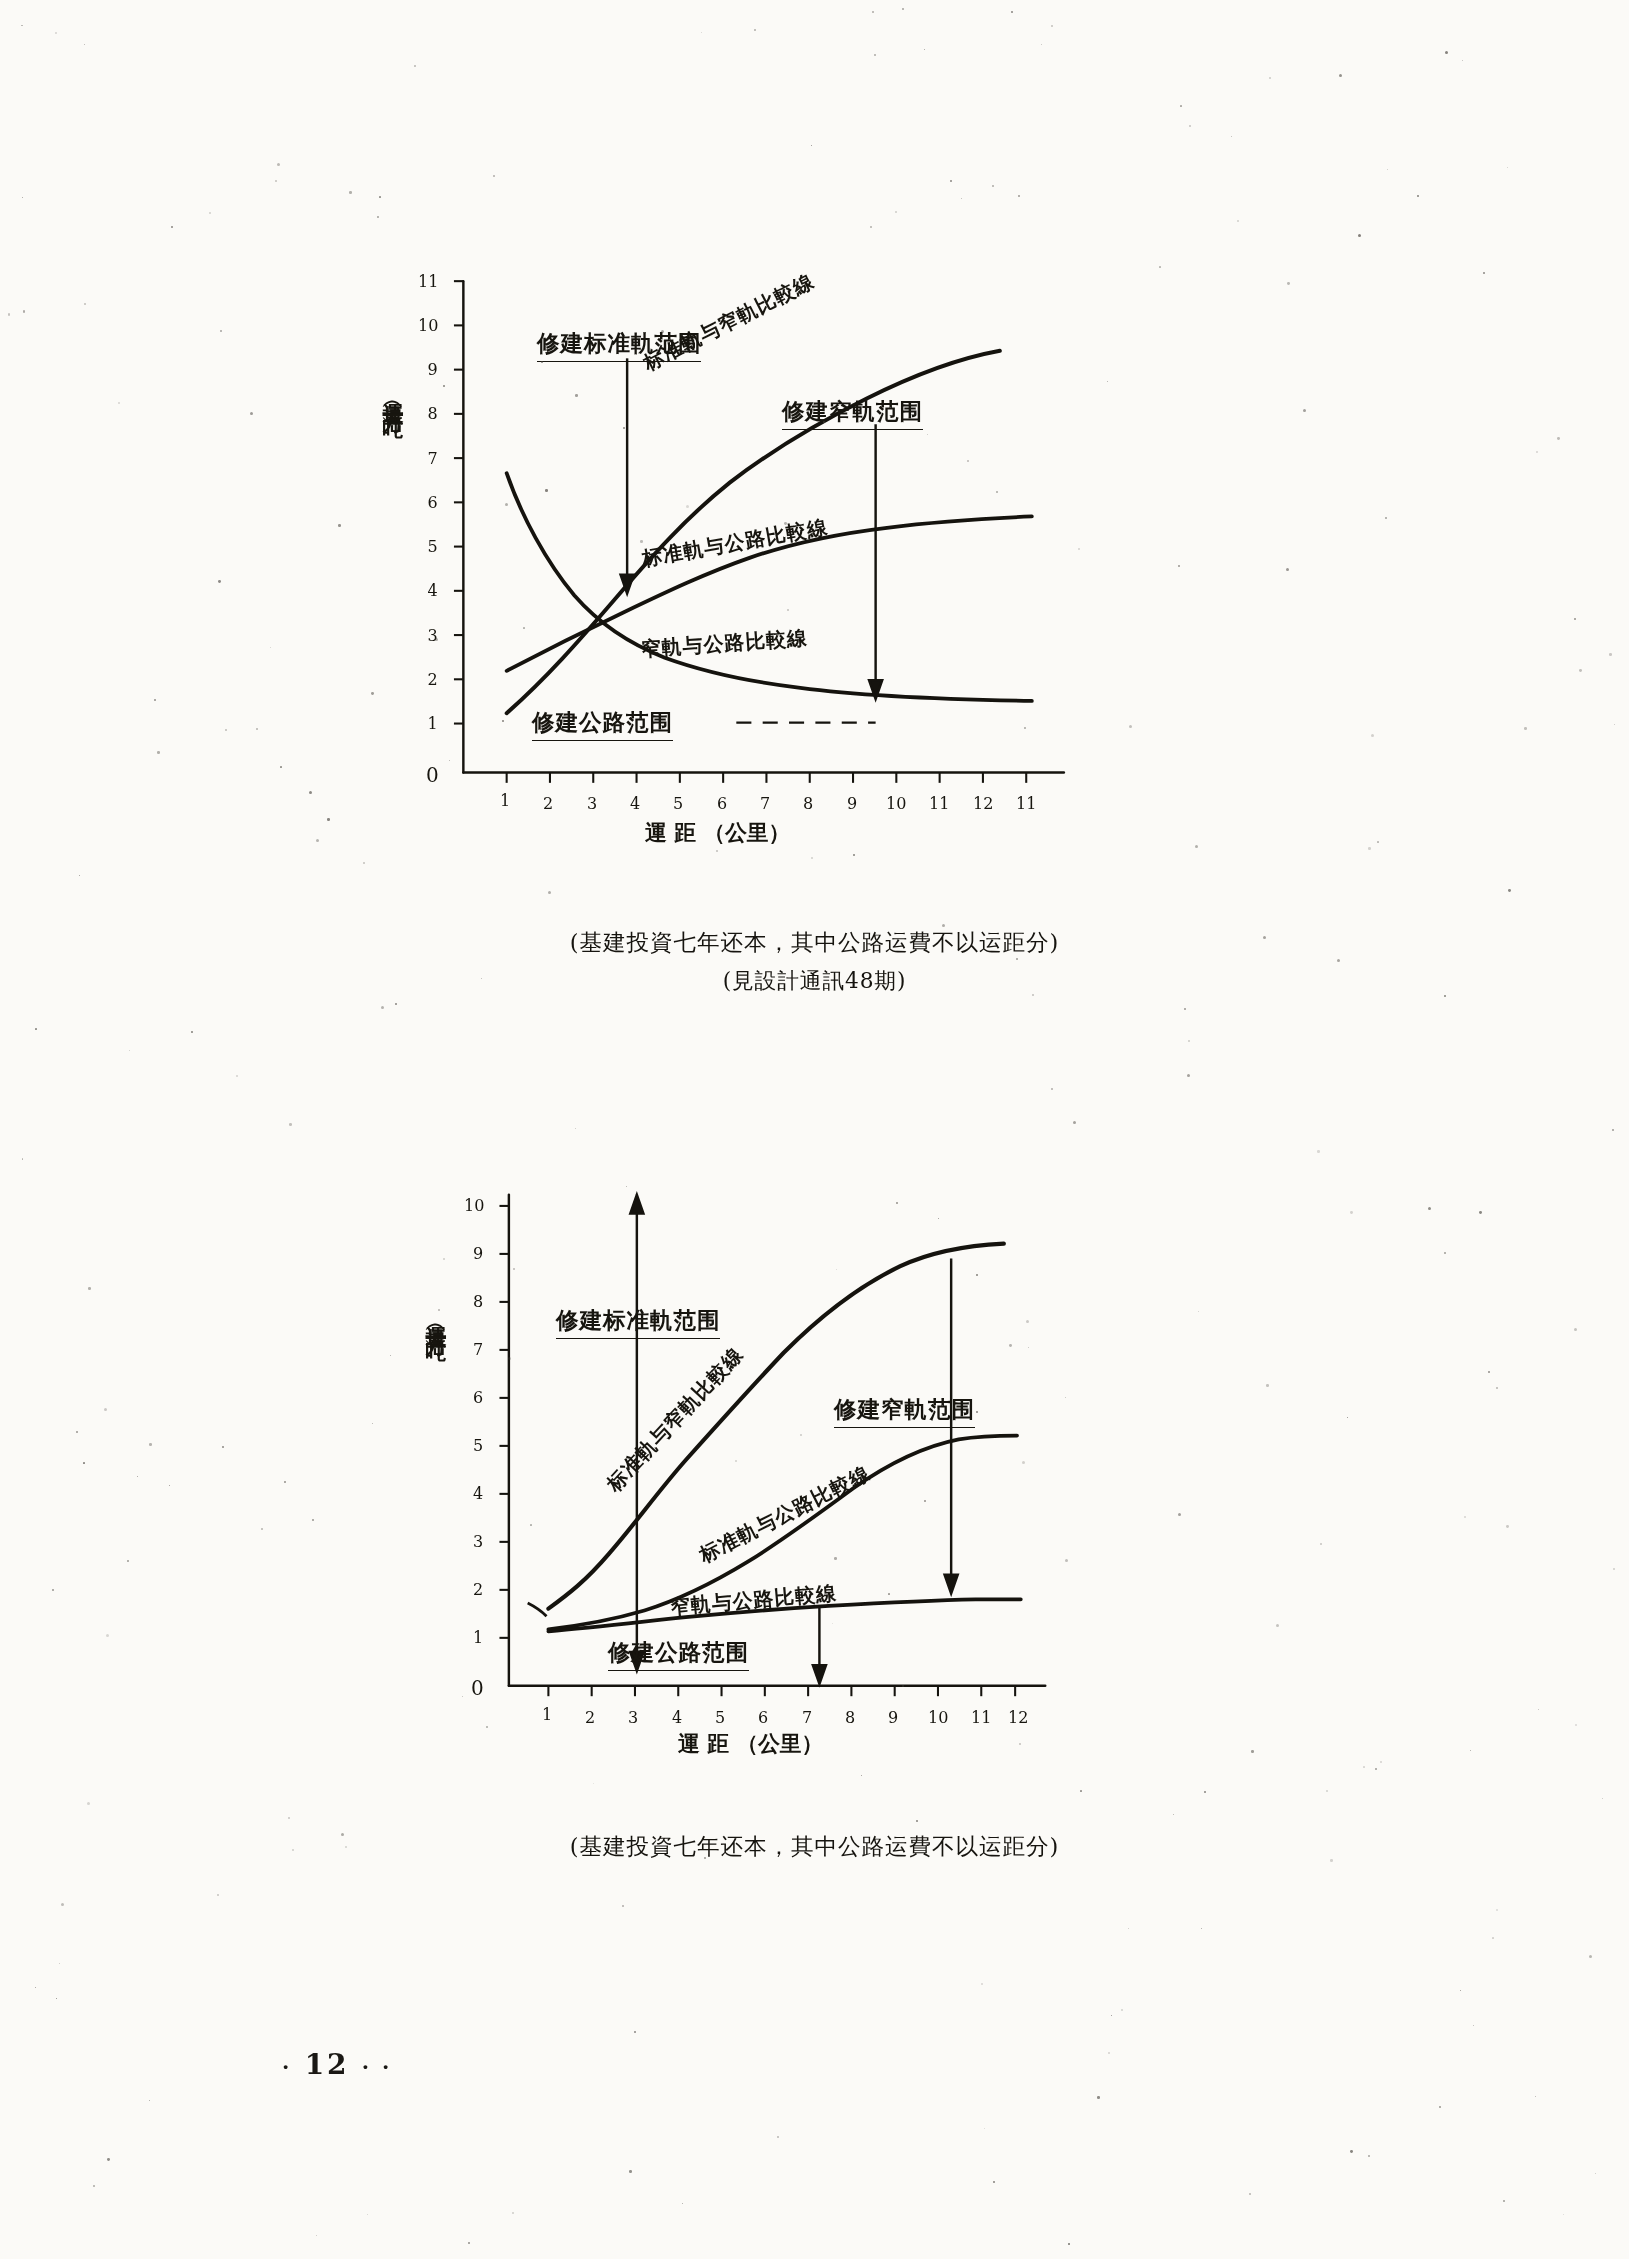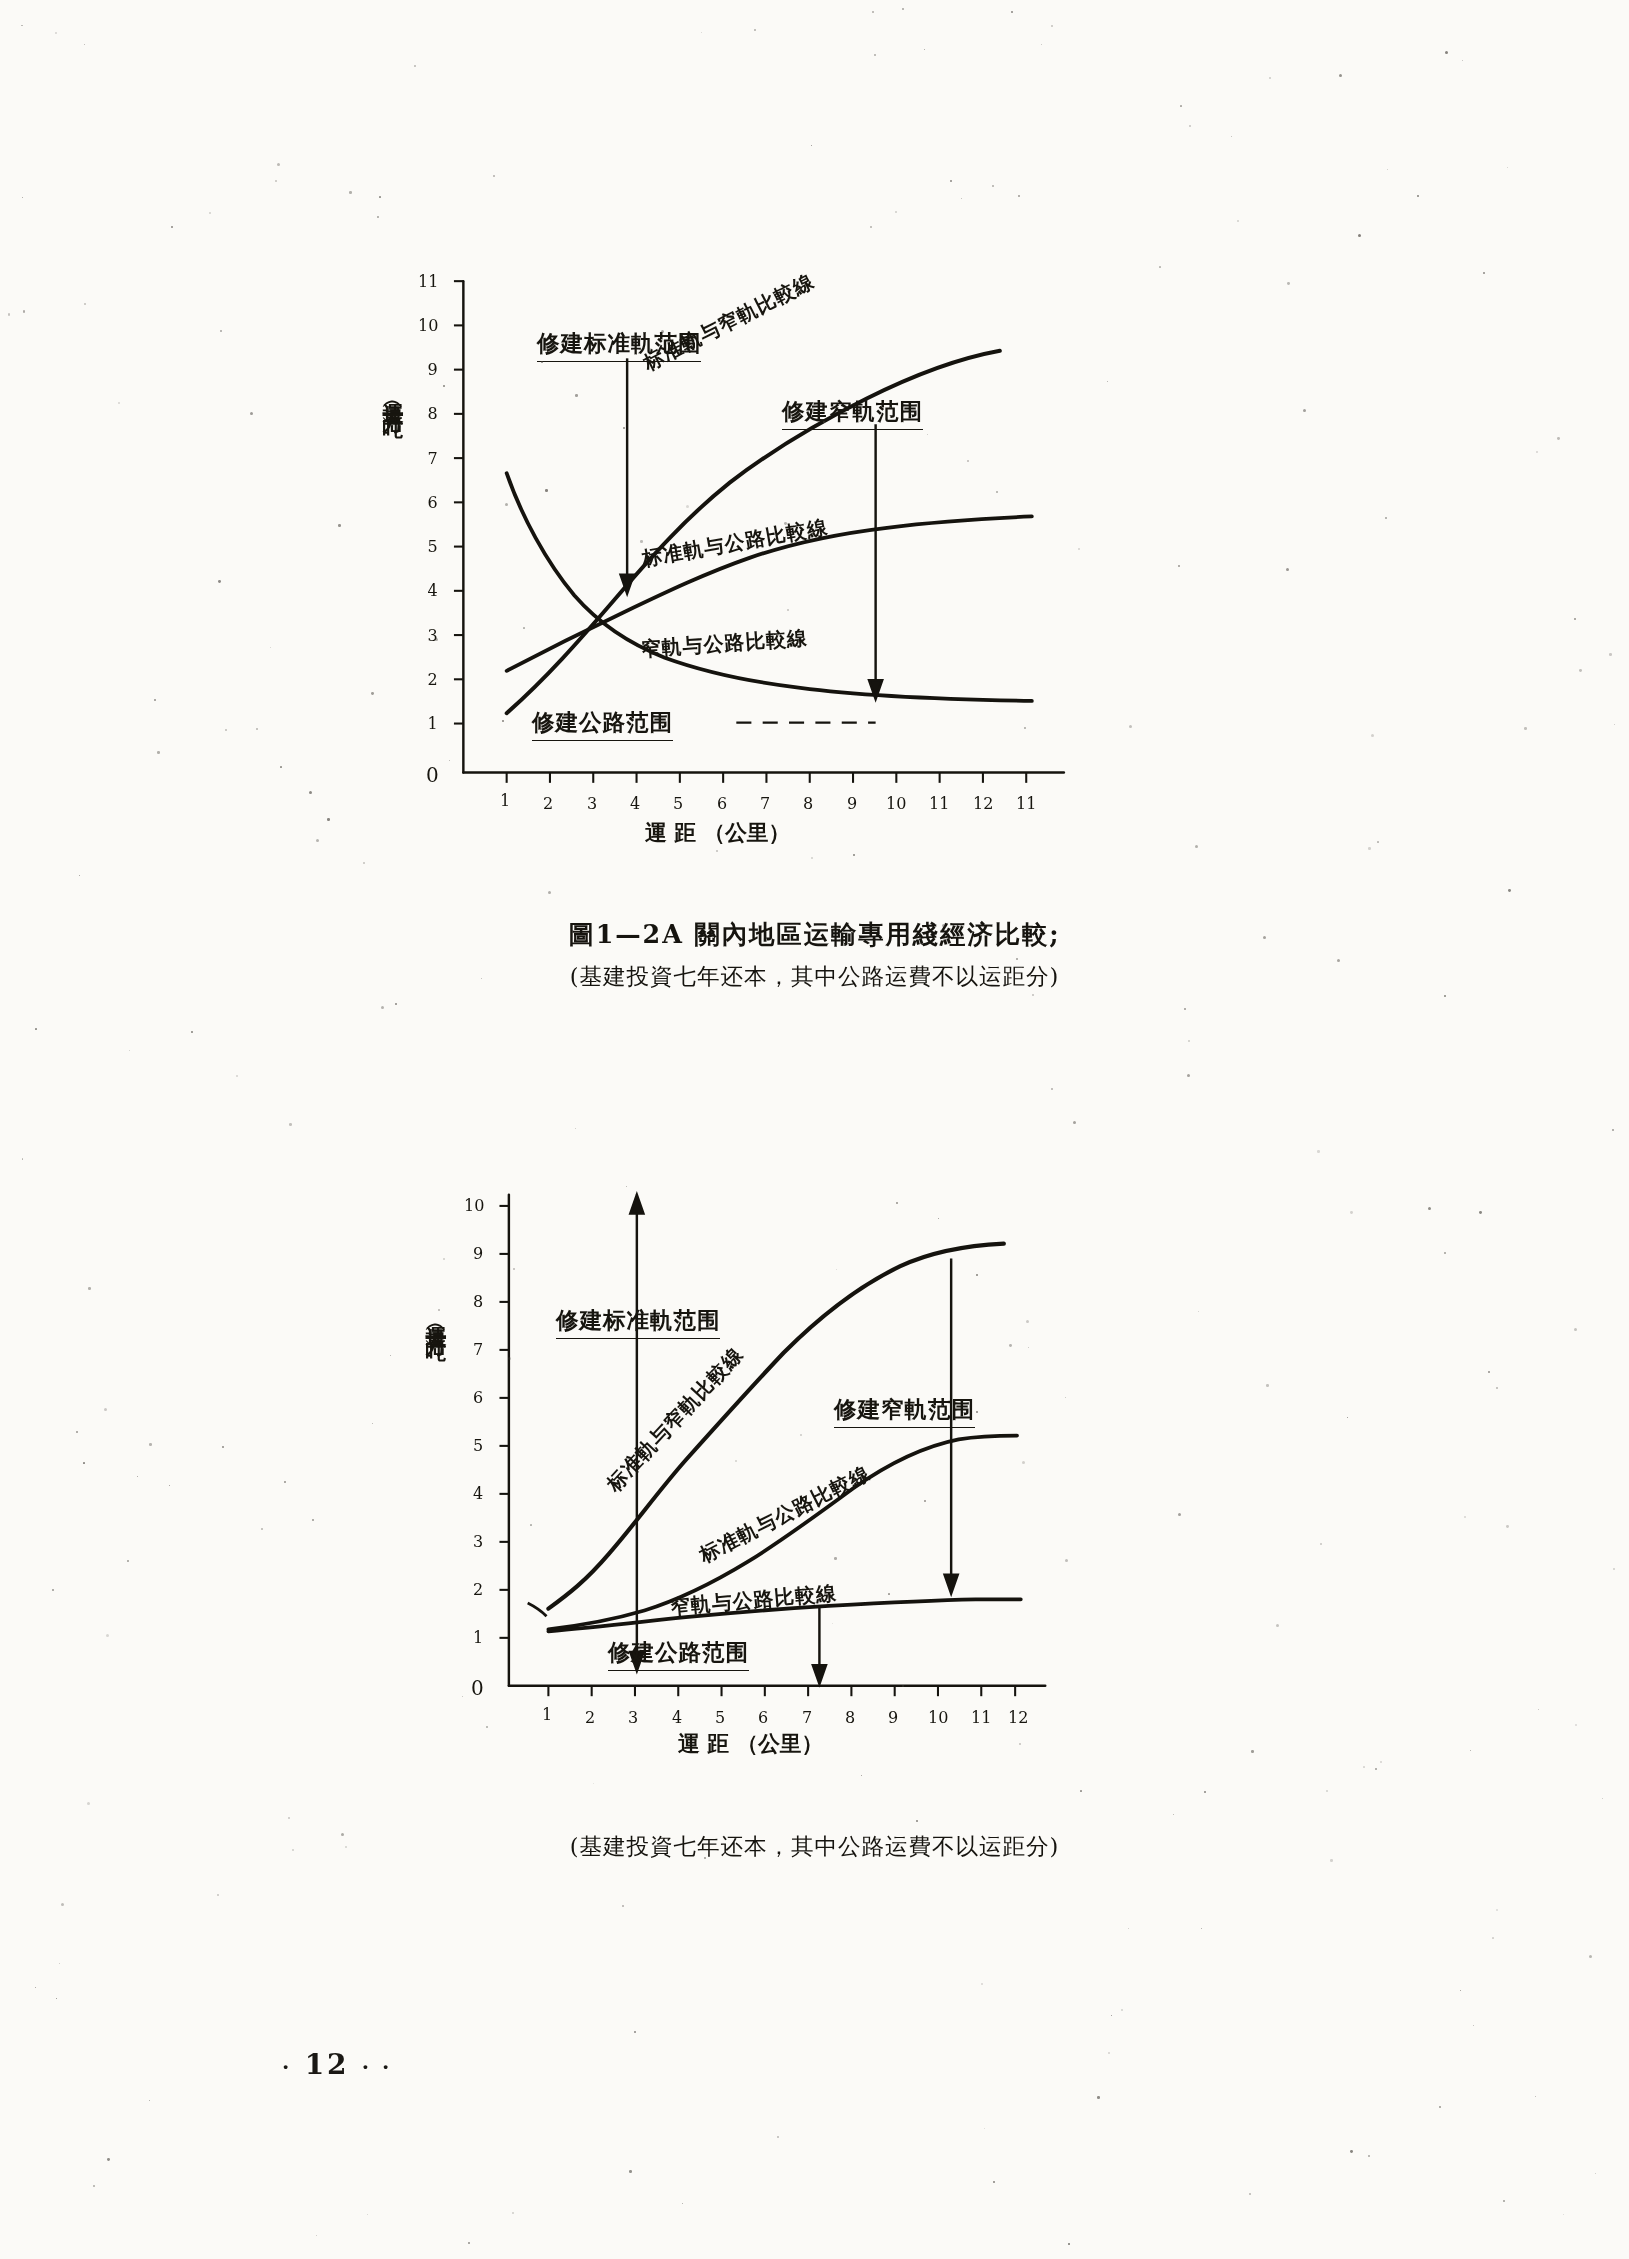--- a/index.html
+++ b/index.html
@@ -174,22 +174,22 @@
     <div class="hand u" style="left:132px;top:64px;font-size:22.6px;">修建标准軌范围</div>
     <div class="hand u" style="left:377px;top:132px;font-size:22.6px;">修建窄軌范围</div>
     <div class="hand u" style="left:127px;top:443px;font-size:22.6px;">修建公路范围</div>
 
     <div class="hand" style="left:234px;top:89px;font-size:20px;transform:rotate(-27deg);transform-origin:left top;">标准軌与窄軌比較線</div>
     <div class="hand" style="left:235px;top:282px;font-size:20px;transform:rotate(-10deg);transform-origin:left top;">标准軌与公路比較線</div>
     <div class="hand" style="left:235px;top:372px;font-size:20px;transform:rotate(-4deg);transform-origin:left top;">窄軌与公路比較線</div>
   </div>
 
   <div class="caption" id="cap-a">
-    <div class="cap-main">圖1—2A 關內地區运輸專用綫經济比較;</div>
     <div class="cap-sub">(基建投資七年还本，其中公路运費不以运距分)</div>
+    <div class="cap-sub2">(見設計通訊48期)</div>
   </div>
 
   <div class="figure" id="fig-b">
     <svg width="734" height="584" viewBox="0 0 780 620">
       <g stroke="#15130e" stroke-width="2.6" fill="none" stroke-linecap="round">
         <path d="M70 28 L70 550"></path>
         <path d="M70 550 L640 550"></path>
       </g>
 
       <g stroke="#15130e" stroke-width="2.2">

